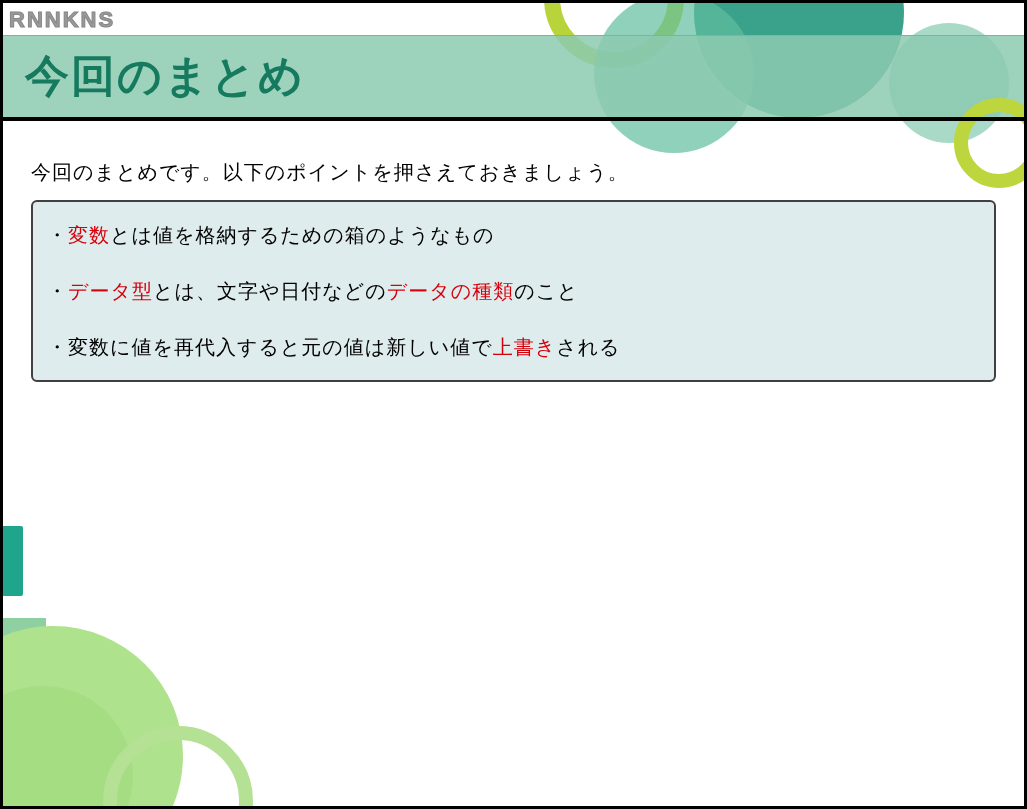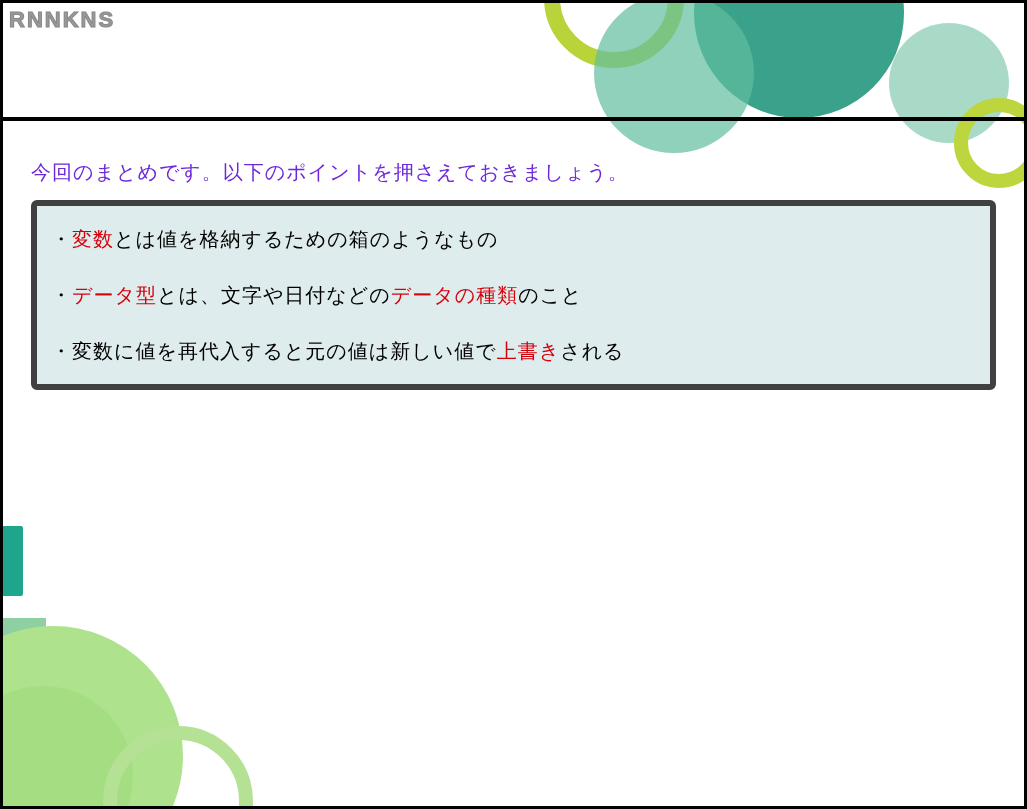--- a/index.html
+++ b/index.html
@@ -100,27 +100,27 @@
       width: 100%;
       height: 4px;
       background: #000;
       z-index: 5;
     }
     .content {
       padding: 40px 28px 0 28px;
     }
     .intro {
       font-size: 20px;
-      color: #6d28d9;
+      color: #000000;
       margin-bottom: 14px;
       letter-spacing: 1px;
     }
     .points-box {
       background: #dfeced;
-      border: 6px solid #404040;
+      border: 2px solid #404040;
       border-radius: 6px;
       padding: 18px 14px 18px 14px;
     }
     .point {
       font-size: 20px;
       color: #000;
       letter-spacing: 1px;
       line-height: 1.5;
     }
     .point + .point { margin-top: 26px; }
@@ -178,20 +178,23 @@
 
 <div class="slide">
 
   <div class="header-area">
     <div class="logo">RNNKNS</div>
     <div class="ring1"></div>
     <div class="circle-big"></div>
     <div class="circle-mid"></div>
     <div class="circle-small"></div>
     <div class="ring2"></div>
+    <div class="title-bar">
+      <div class="title-text">今回のまとめ</div>
+    </div>
     <div class="black-line"></div>
   </div>
 
   <div class="content">
     <div class="intro">今回のまとめです。以下のポイントを押さえておきましょう。</div>
     <div class="points-box">
       <div class="point">
         <span>・</span><span></span><span class="accent">変数</span><span>とは値を格納するための箱のようなもの</span>
       </div>
       <div class="point">

